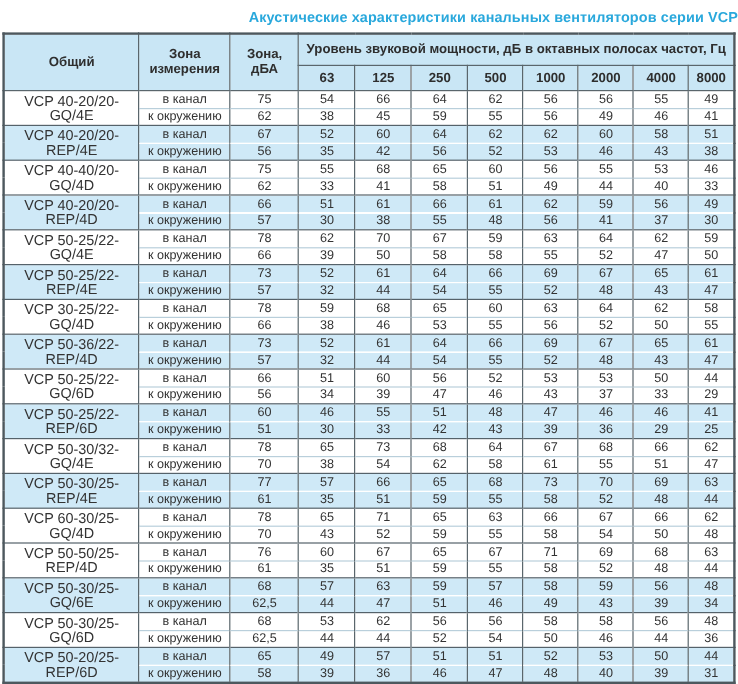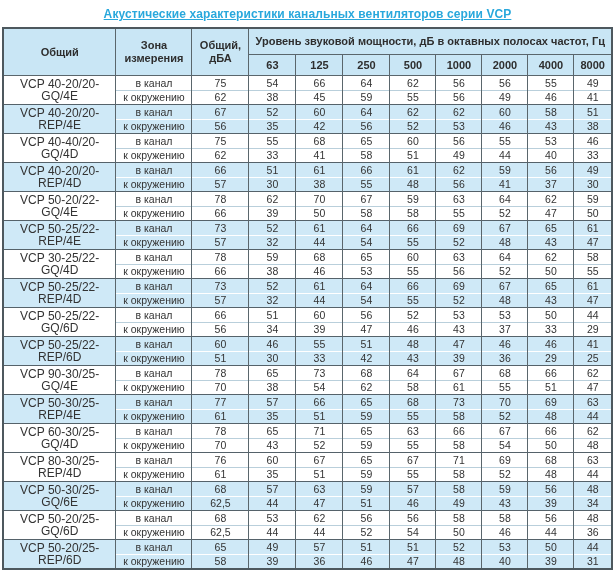--- a/index.html
+++ b/index.html
@@ -2,22 +2,22 @@
 <html><head>
 <meta charset="utf-8">
 <style>
   html,body{margin:0;padding:0;}
   body{
     width:615px;height:570px;background:#ffffff;
     font-family:"Liberation Sans",sans-serif;color:#333;
     overflow:hidden;
   }
   .title{
-    text-align:center;font-weight:bold;font-size:12px;
-    color:#29a8dc;padding:7px 0 6px 0;letter-spacing:.1px;text-decoration:underline;
+    text-align:right;font-weight:bold;font-size:12px;
+    color:#29a8dc;padding:7px 0 6px 0;letter-spacing:.1px;
   }
   table{
     border-collapse:collapse;table-layout:fixed;
     margin:0 auto;width:611px;
     border:2px solid #4d585e;
   }
   th,td{
     border-left:1px solid #5a666c;border-right:1px solid #5a666c;
     text-align:center;vertical-align:middle;padding:0 1px;
     overflow:hidden;
@@ -53,21 +53,21 @@
         <col style="width:46px">
       <col style="width:46px">
         <col style="width:46px">
         <col style="width:46px">
         <col style="width:38px">
     </colgroup>
     <thead>
       <tr class="hrow1">
         <th rowspan="2">Общий</th>
         <th rowspan="2">Зона измерения</th>
-        <th rowspan="2">Общий, дБА</th>
+        <th rowspan="2">Зона, дБА</th>
         <th colspan="8">Уровень звуковой мощности, дБ в октавных полосах частот, Гц</th>
       </tr>
       <tr class="hrow2">
         <th>63</th>
         <th>125</th>
         <th>250</th>
         <th>500</th>
         <th>1000</th>
         <th>2000</th>
         <th>4000</th>
@@ -169,21 +169,21 @@
           <td>30</td>
           <td>38</td>
           <td>55</td>
           <td>48</td>
           <td>56</td>
           <td>41</td>
           <td>37</td>
           <td>30</td>
         </tr>
         <tr class="plain group-start">
-          <td rowspan="2" class="model-cell">VCP 50-20/22-GQ/4E</td>
+          <td rowspan="2" class="model-cell">VCP 50-25/22-GQ/4E</td>
           <td>в канал</td>
           <td>78</td>
           <td>62</td>
           <td>70</td>
           <td>67</td>
           <td>59</td>
           <td>63</td>
           <td>64</td>
           <td>62</td>
           <td>59</td>
@@ -244,21 +244,21 @@
           <td>38</td>
           <td>46</td>
           <td>53</td>
           <td>55</td>
           <td>56</td>
           <td>52</td>
           <td>50</td>
           <td>55</td>
         </tr>
         <tr class="shaded group-start">
-          <td rowspan="2" class="model-cell">VCP 50-25/22-REP/4D</td>
+          <td rowspan="2" class="model-cell">VCP 50-36/22-REP/4D</td>
           <td>в канал</td>
           <td>73</td>
           <td>52</td>
           <td>61</td>
           <td>64</td>
           <td>66</td>
           <td>69</td>
           <td>67</td>
           <td>65</td>
           <td>61</td>
@@ -319,21 +319,21 @@
           <td>30</td>
           <td>33</td>
           <td>42</td>
           <td>43</td>
           <td>39</td>
           <td>36</td>
           <td>29</td>
           <td>25</td>
         </tr>
         <tr class="plain group-start">
-          <td rowspan="2" class="model-cell">VCP 90-30/25-GQ/4E</td>
+          <td rowspan="2" class="model-cell">VCP 50-30/32-GQ/4E</td>
           <td>в канал</td>
           <td>78</td>
           <td>65</td>
           <td>73</td>
           <td>68</td>
           <td>64</td>
           <td>67</td>
           <td>68</td>
           <td>66</td>
           <td>62</td>
@@ -394,21 +394,21 @@
           <td>43</td>
           <td>52</td>
           <td>59</td>
           <td>55</td>
           <td>58</td>
           <td>54</td>
           <td>50</td>
           <td>48</td>
         </tr>
         <tr class="plain group-start">
-          <td rowspan="2" class="model-cell">VCP 80-30/25-REP/4D</td>
+          <td rowspan="2" class="model-cell">VCP 50-50/25-REP/4D</td>
           <td>в канал</td>
           <td>76</td>
           <td>60</td>
           <td>67</td>
           <td>65</td>
           <td>67</td>
           <td>71</td>
           <td>69</td>
           <td>68</td>
           <td>63</td>
@@ -444,21 +444,21 @@
           <td>44</td>
           <td>47</td>
           <td>51</td>
           <td>46</td>
           <td>49</td>
           <td>43</td>
           <td>39</td>
           <td>34</td>
         </tr>
         <tr class="plain group-start">
-          <td rowspan="2" class="model-cell">VCP 50-20/25-GQ/6D</td>
+          <td rowspan="2" class="model-cell">VCP 50-30/25-GQ/6D</td>
           <td>в канал</td>
           <td>68</td>
           <td>53</td>
           <td>62</td>
           <td>56</td>
           <td>56</td>
           <td>58</td>
           <td>58</td>
           <td>56</td>
           <td>48</td>

